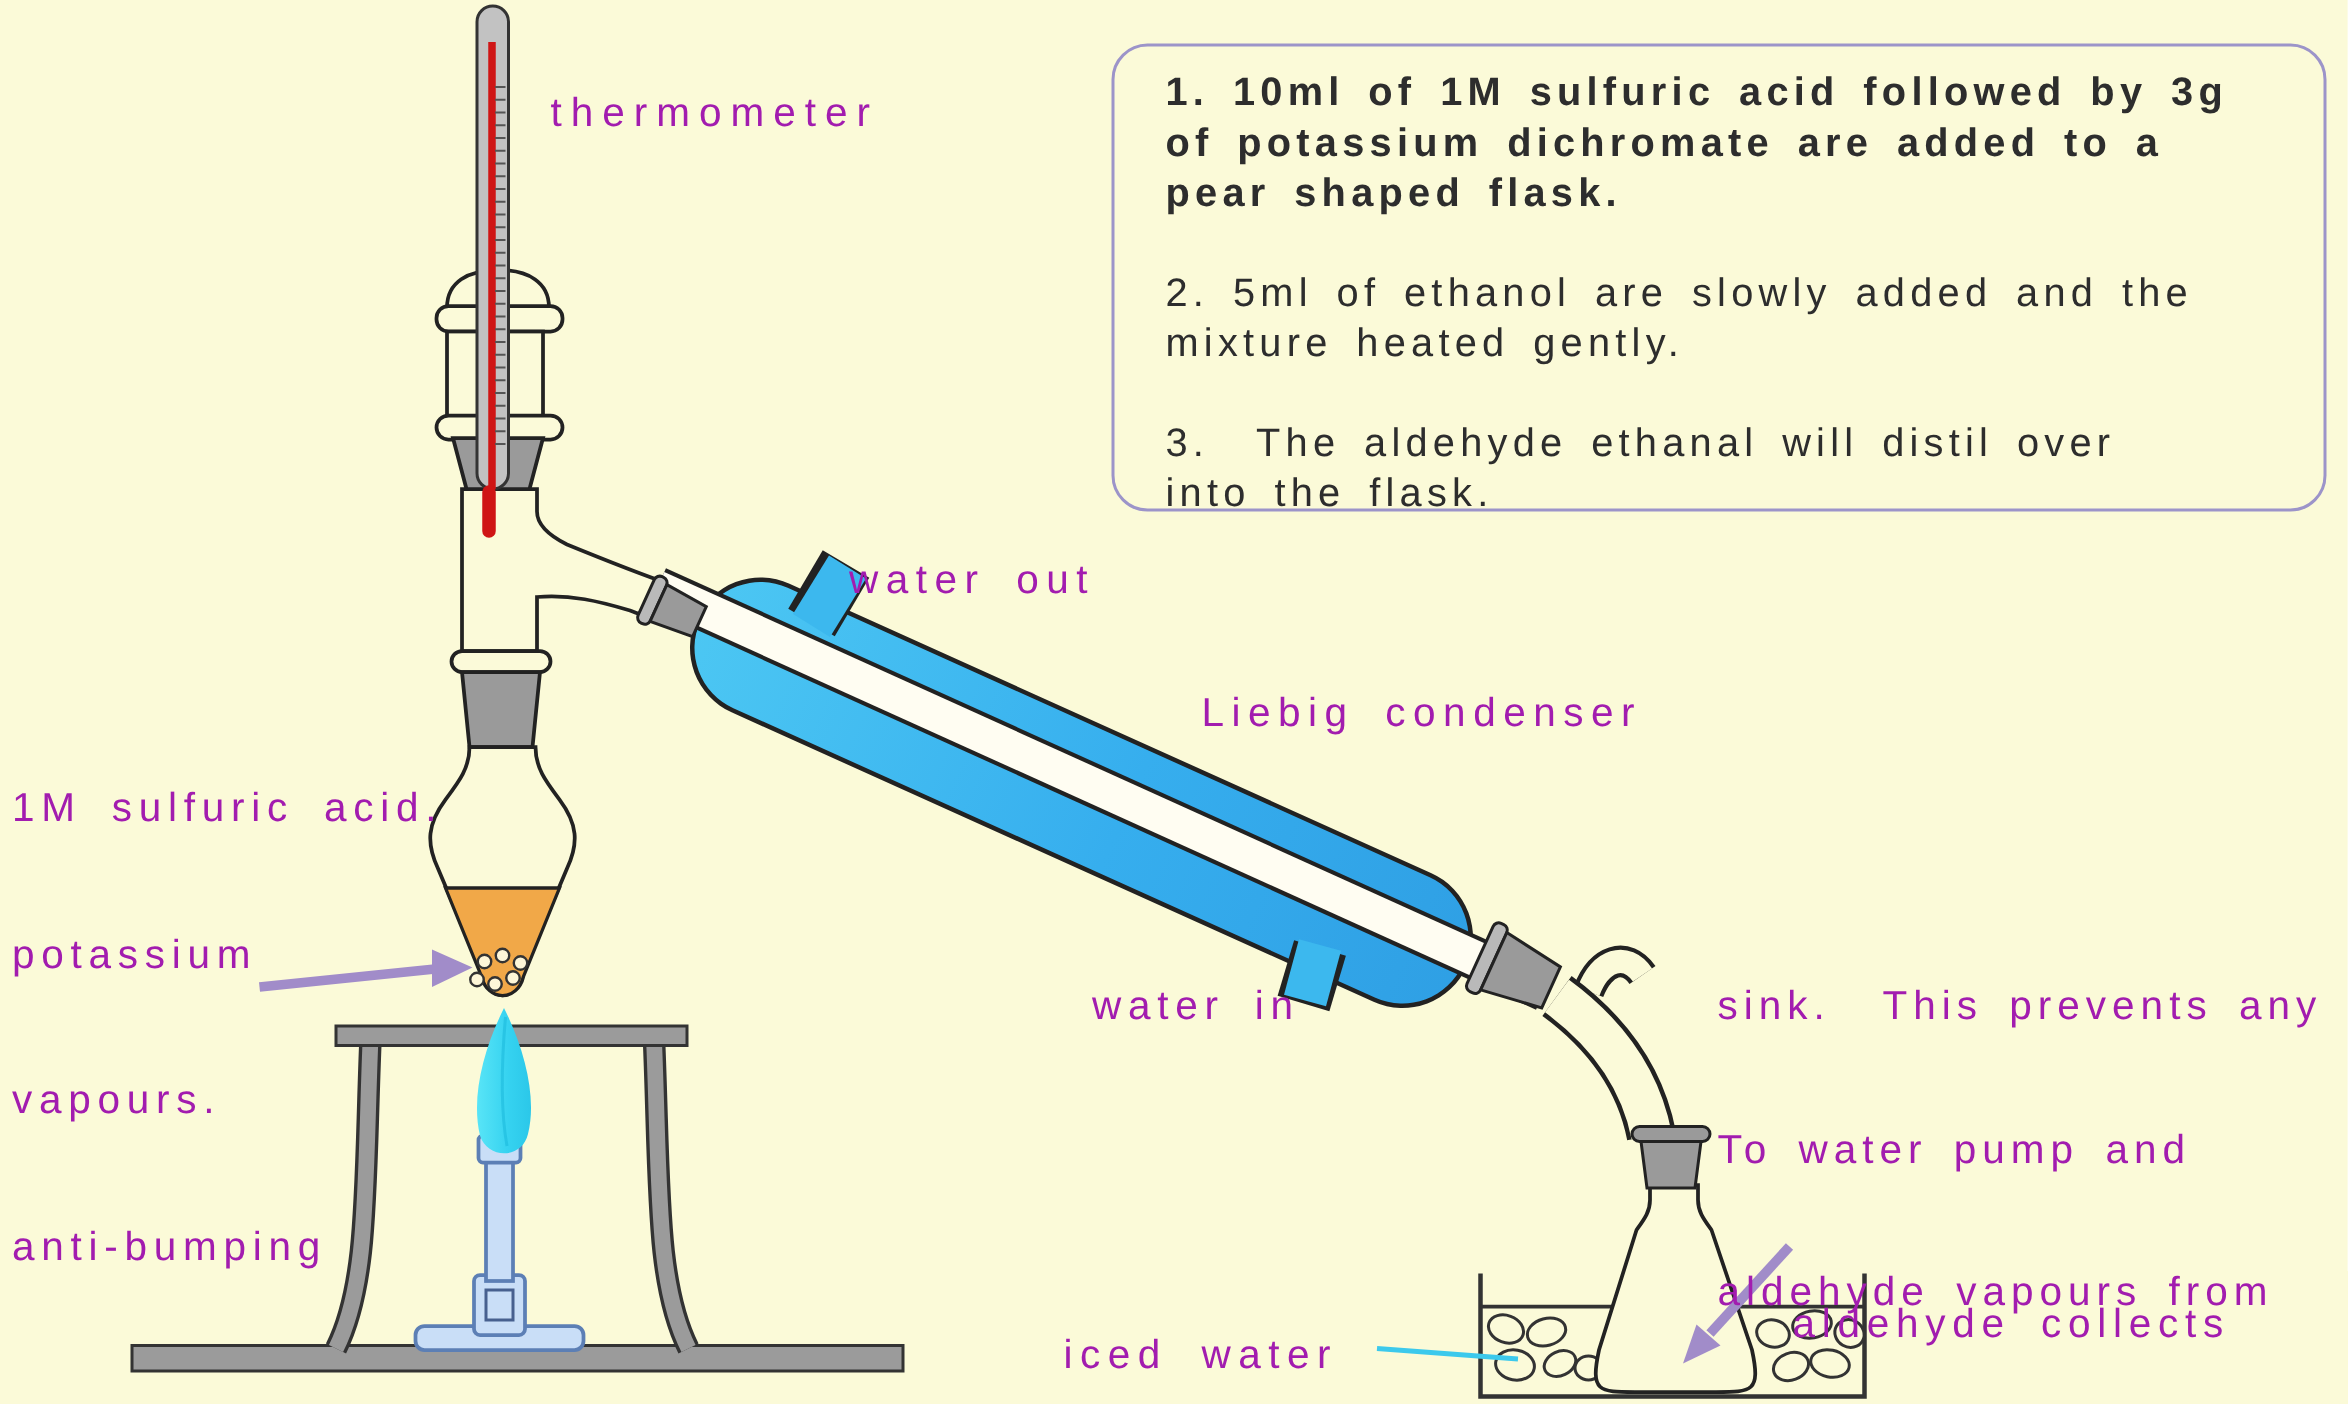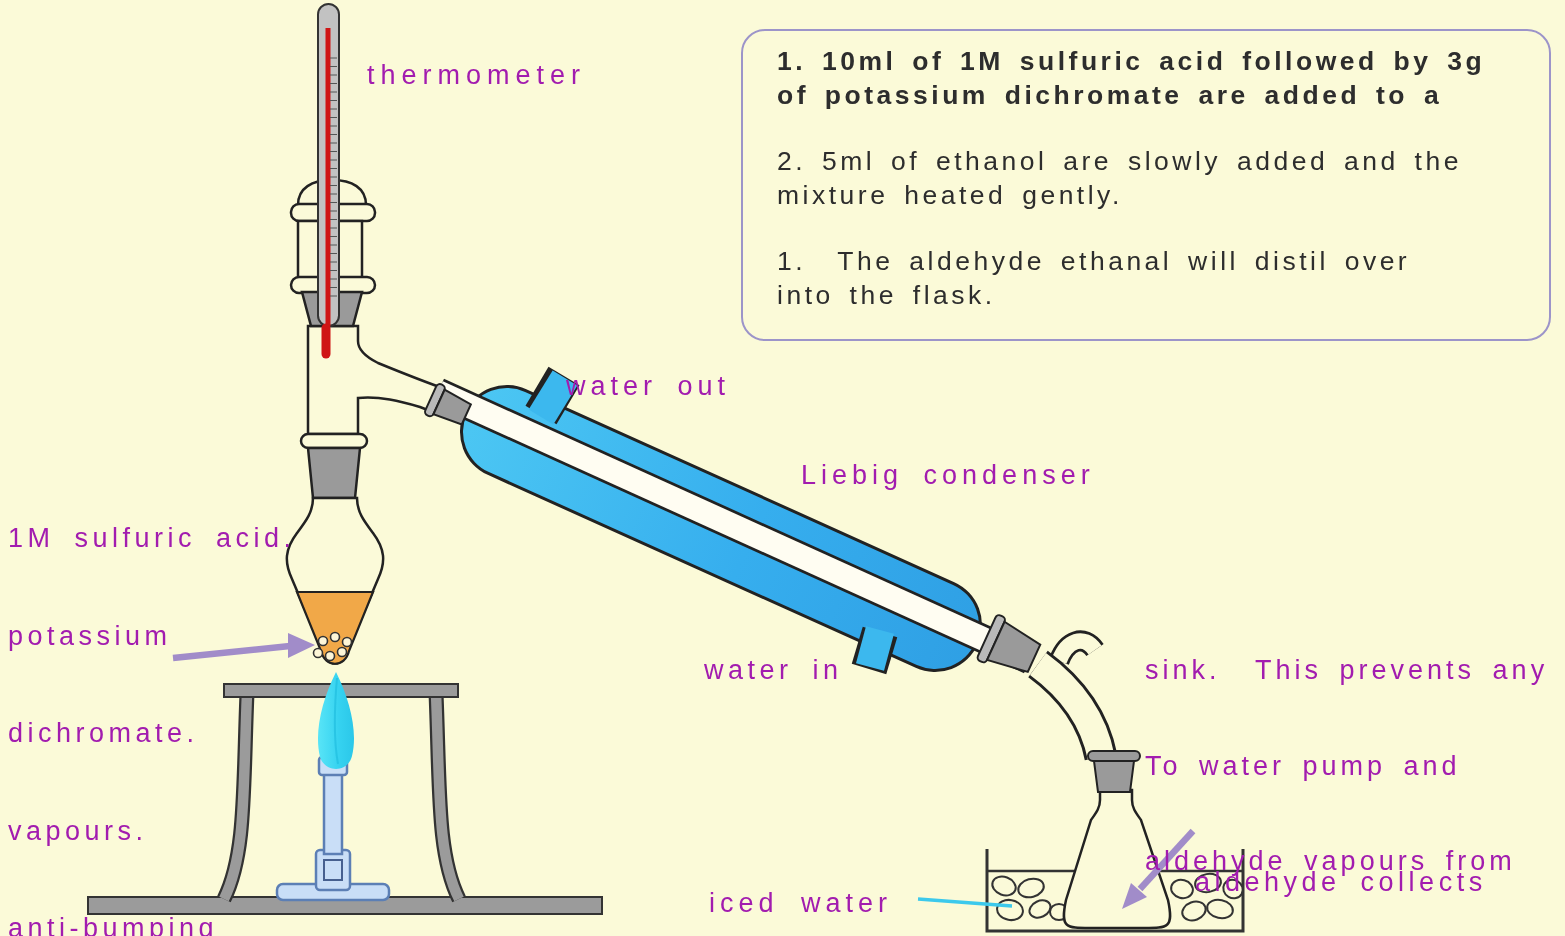--- a/index.html
+++ b/index.html
@@ -176,27 +176,26 @@
     <g>
       <line x1="1193" y1="831" x2="1140" y2="889" stroke="#A18CC9" stroke-width="6.5"></line>
       <polygon points="1122,909 1147,897 1131,883" fill="#A18CC9"></polygon>
     </g>
     <line x1="918" y1="899" x2="1012" y2="906" stroke="#3CC9EC" stroke-width="3.5"></line>
   </svg>
 
   <div class="label" style="left:367px;top:60px;letter-spacing:6px;">thermometer</div>
   <div class="label" style="left:566px;top:371px;">water out</div>
   <div class="label" style="left:801px;top:460px;">Liebig condenser</div>
-  <div class="label" style="left:704px;top:655px;letter-spacing:4.5px;">water in</div>
+  <div class="label" style="left:728px;top:655px;letter-spacing:4.5px;">water in</div>
   <div class="label" style="left:709px;top:875px;word-spacing:10px;margin-top:13px;">iced water</div>
 
   <div class="label reagents" style="left:8px;top:459px;letter-spacing:4.5px;">
     <div class="ln">1M sulfuric acid.</div>
     <div class="ln">potassium</div>
-    <div class="ln">dichromate.</div>
     <div class="ln">vapours.</div>
     <div class="ln">anti-bumping</div>
     
   </div>
 
   <div class="label pumpnote" style="left:1145px;top:592px;">
     <div class="ln">sink.  This prevents any</div>
     <div class="ln">To water pump and</div>
     <div class="ln">aldehyde vapours from</div>
     
@@ -204,24 +203,25 @@
 
   <div class="label aldehyde" style="left:1195px;top:803px;letter-spacing:4.5px;">
     <div class="ln">aldehyde collects</div>
     
   </div>
 
   <div class="instruction-box">
     <div class="step">
       <div class="ln">1. 10ml of 1M sulfuric acid followed by 3g</div>
       <div class="ln">of potassium dichromate are added to a</div>
+      <div class="ln">pear shaped flask.</div>
     </div>
     <div class="step">
       <div class="ln">2. 5ml of ethanol are slowly added and the</div>
       <div class="ln">mixture heated gently.</div>
     </div>
     <div class="step">
-      <div class="ln">1.  The aldehyde ethanal will distil over</div>
+      <div class="ln">3.  The aldehyde ethanal will distil over</div>
       <div class="ln">into the flask.</div>
     </div>
   </div>
 
 </div>
 
 </body></html>

